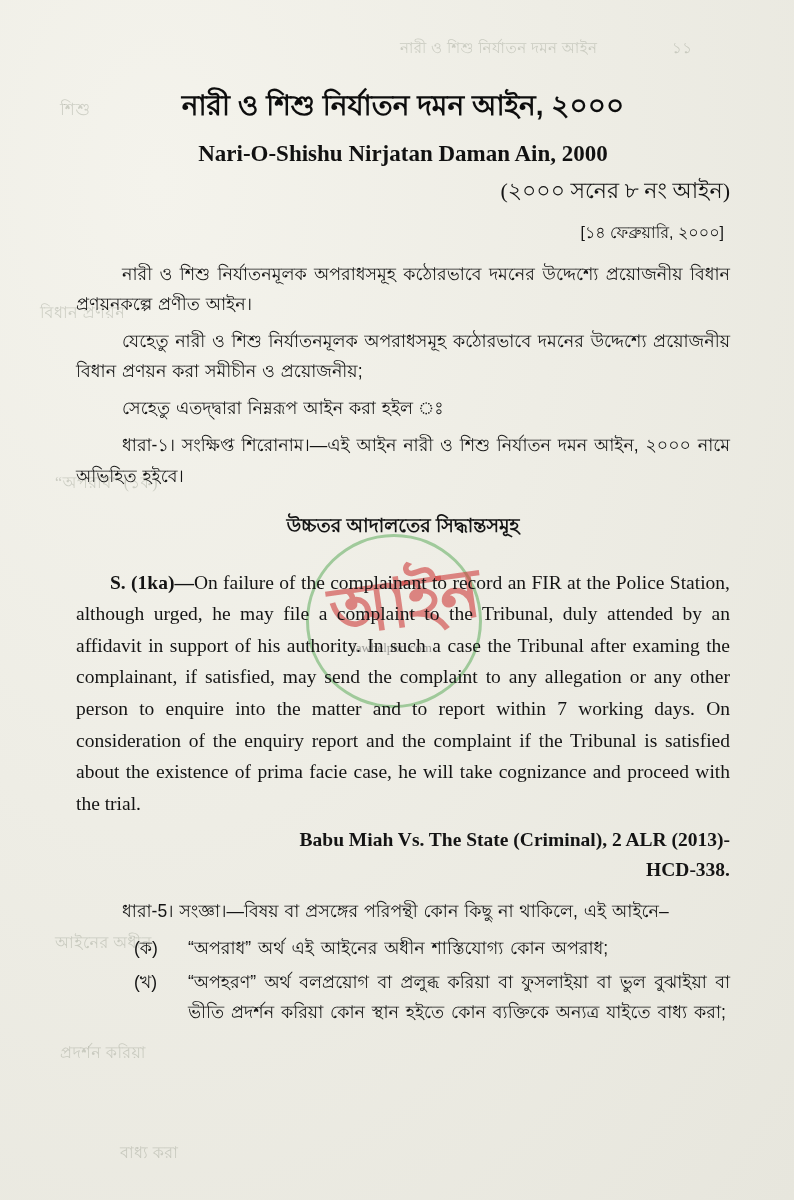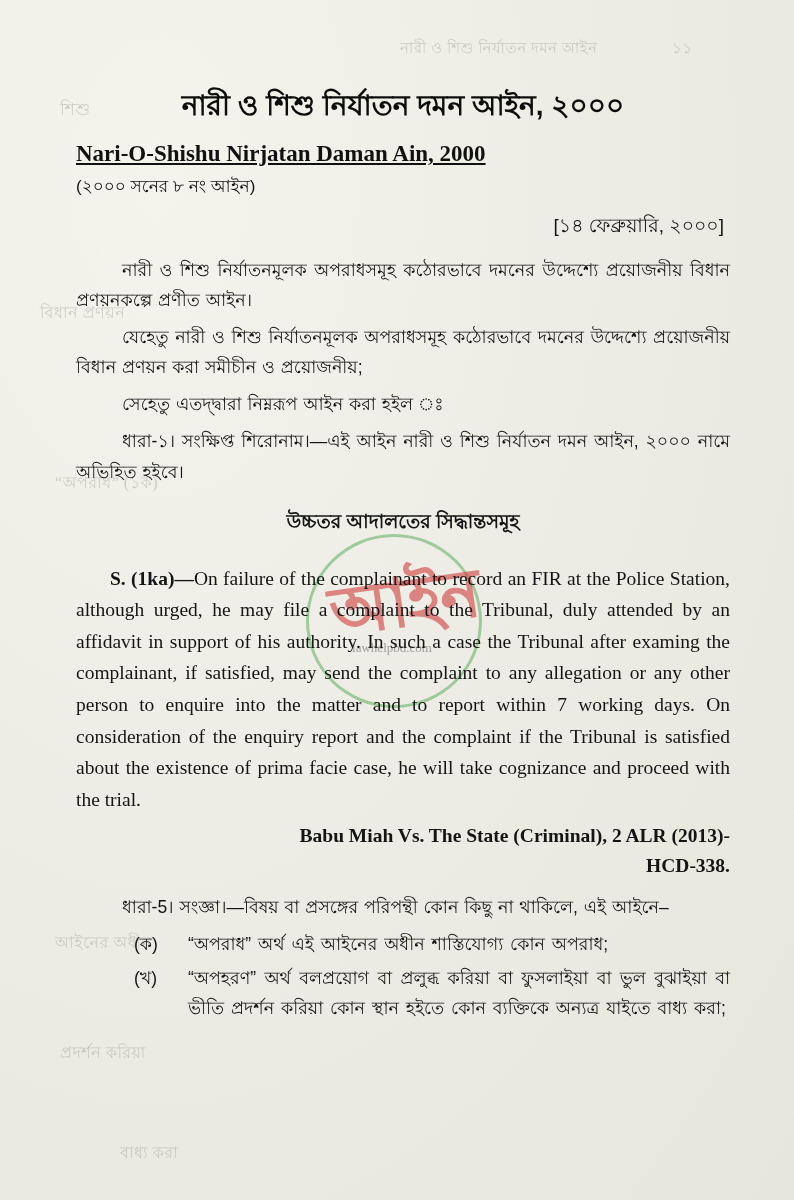--- a/index.html
+++ b/index.html
@@ -53,34 +53,33 @@
     font-size: 28px;
     text-align: center;
     letter-spacing: 0px;
     margin: 18px 0 10px 0;
     color: #0d0d0d;
   }
   .title-en {
     font-family: "Liberation Serif", serif;
     font-weight: bold;
     font-size: 23px;
-    text-align: left;
+    text-align: center;
     margin: 0 0 6px 0;
     color: #111;
-    text-decoration: underline;
   }
   .subtitle-bn {
-    font-family: Liberation Sans, sans-serif;
-    font-size: 17px;
-    text-align: left;
+    font-family: Liberation Serif, serif;
+    font-size: 22px;
+    text-align: right;
     margin: 0 0 10px 0;
   }
   .date-line {
     font-family: "Liberation Sans", sans-serif;
-    font-size: 19px;
+    font-size: 16px;
     text-align: right;
     margin: 0 6px 12px 0;
   }
   .bn-para {
     font-family: "Liberation Sans", sans-serif;
     font-size: 17.5px;
     line-height: 1.72;
     text-align: justify;
     text-indent: 46px;
     margin: 0 0 7px 0;

